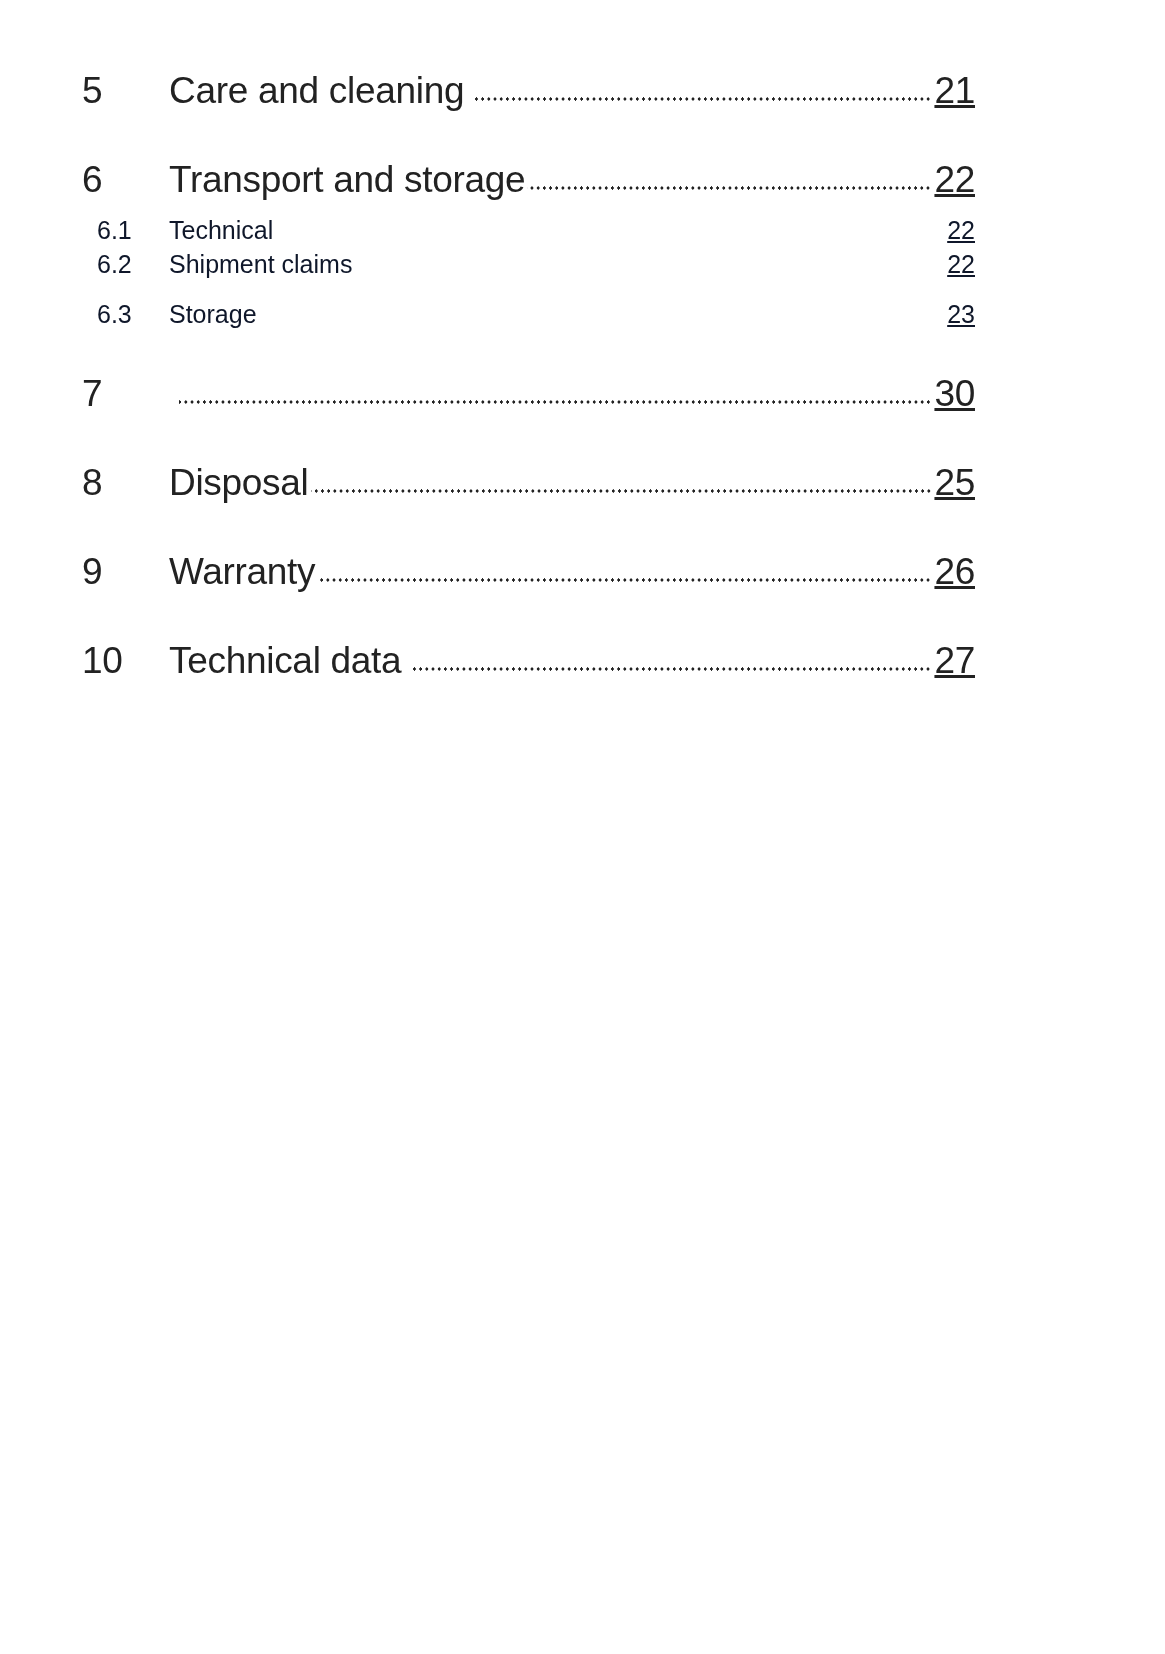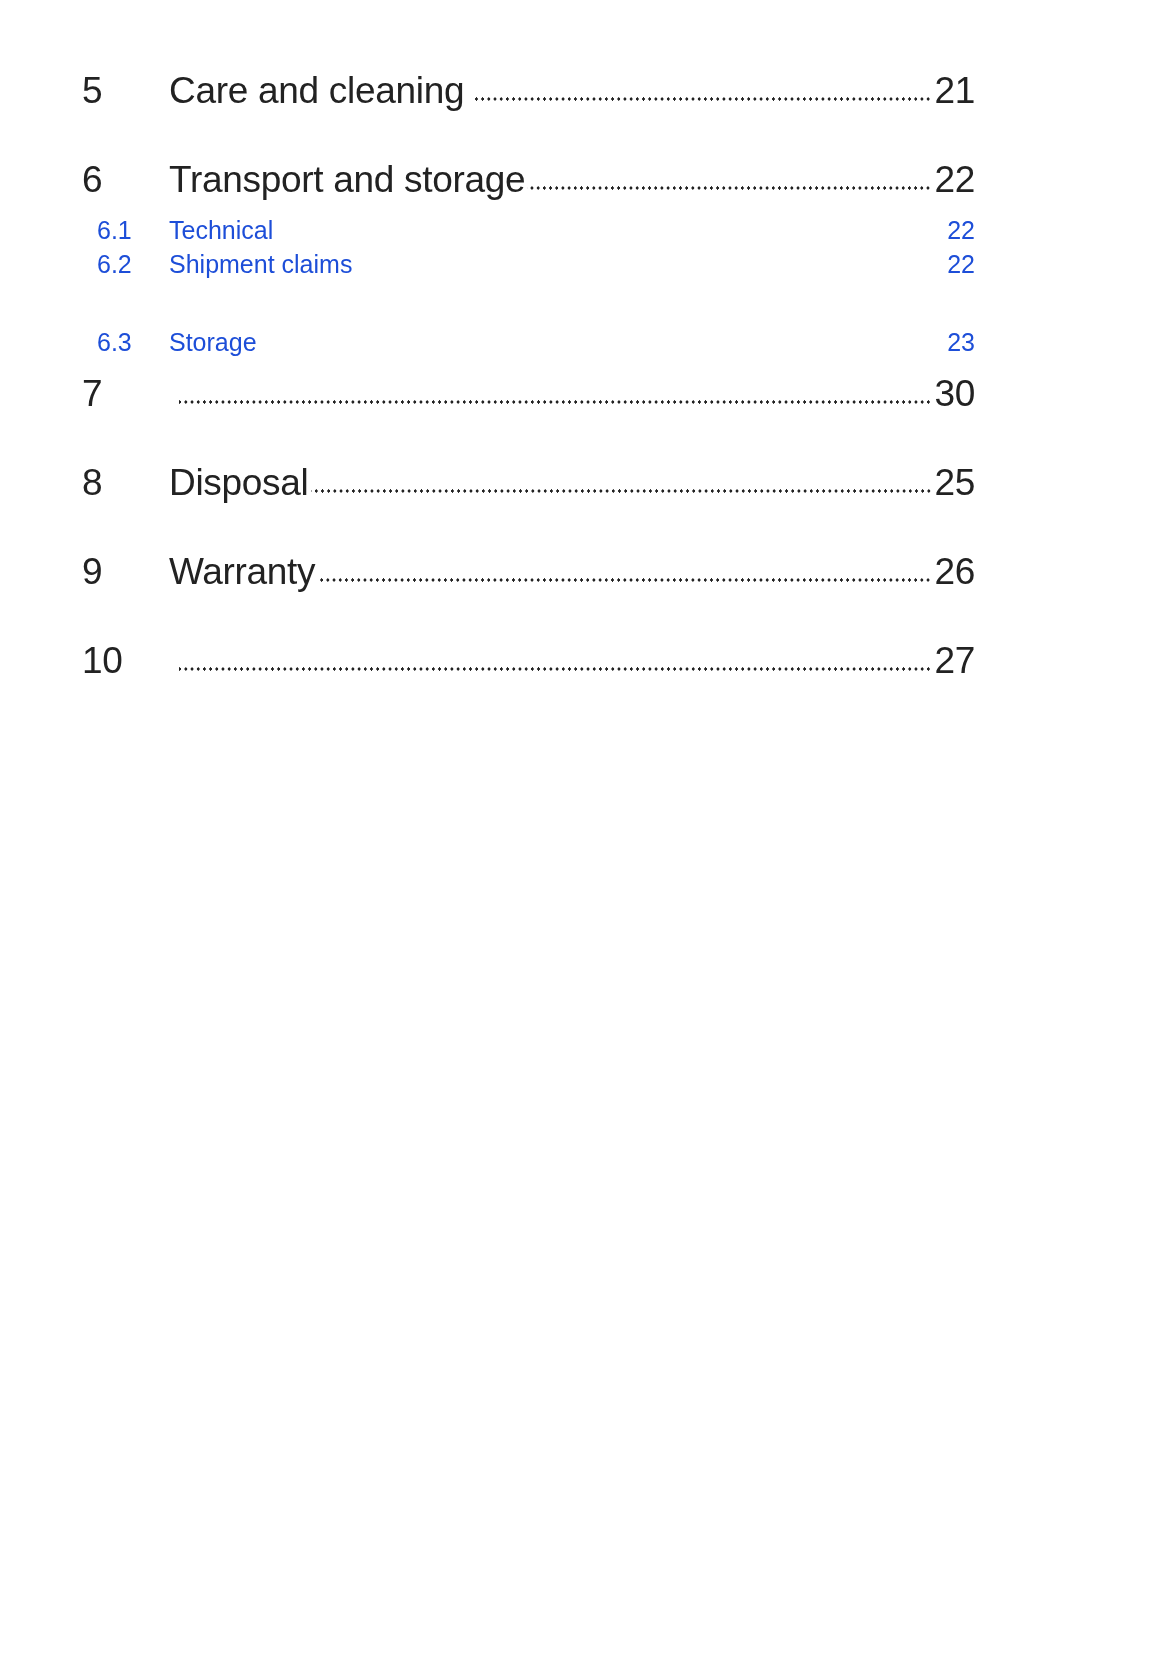--- a/index.html
+++ b/index.html
@@ -32,21 +32,21 @@
     .entry.main {
       font-size: 37px;
       letter-spacing: -0.3px;
       height: 46px;
       line-height: 46px;
     }
     .entry.sub {
       font-size: 25px;
       height: 32px;
       line-height: 32px;
-      color: #1d4ed8;
+      color: #0f172a;
     }
     .num {
       display: inline-block;
       flex: 0 0 auto;
     }
     .entry.main .num { width: 87px; }
     .entry.sub .num { width: 87px; padding-left: 15px; box-sizing: border-box; }
     .title {
       flex: 0 0 auto;
       text-align: right;
@@ -71,20 +71,21 @@
       background-repeat: repeat-x;
       background-position: right bottom;
     }
     .leader.tight { margin-left: 2px; }
     .spacer {
       flex: 1 1 auto;
     }
     .page {
       flex: 0 0 auto;
       text-align: right;
+      text-decoration: underline;
     }
   </style>
 </head>
 <body>
 
 <div class="toc">
 
   <div class="entry main" style="top:66px;">
     <span class="num">5</span>
     <span class="title">Care and cleaning</span>
@@ -106,21 +107,21 @@
     <span class="page">22</span>
   </div>
 
   <div class="entry sub" style="top:248px;">
     <span class="num">6.2</span>
     <span class="title">Shipment claims</span>
     <span class="spacer"></span>
     <span class="page">22</span>
   </div>
 
-  <div class="entry sub" style="top:298px;margin-top:28px;">
+  <div class="entry sub" style="top:298px;">
     <span class="num">6.3</span>
     <span class="title">Storage</span>
     <span class="spacer"></span>
     <span class="page">23</span>
   </div>
 
   <div class="entry main" style="top:369px;">
     <span class="num">7</span>
     <span class="leader"></span>
     <span class="page">30</span>
@@ -135,17 +136,18 @@
 
   <div class="entry main" style="top:547px;">
     <span class="num">9</span>
     <span class="title">Warranty</span>
     <span class="leader tight"></span>
     <span class="page">26</span>
   </div>
 
   <div class="entry main" style="top:636px;">
     <span class="num">10</span>
+    <span class="title">Technical data</span>
     <span class="leader"></span>
     <span class="page">27</span>
   </div>
 
 </div>
 
 </body></html>

